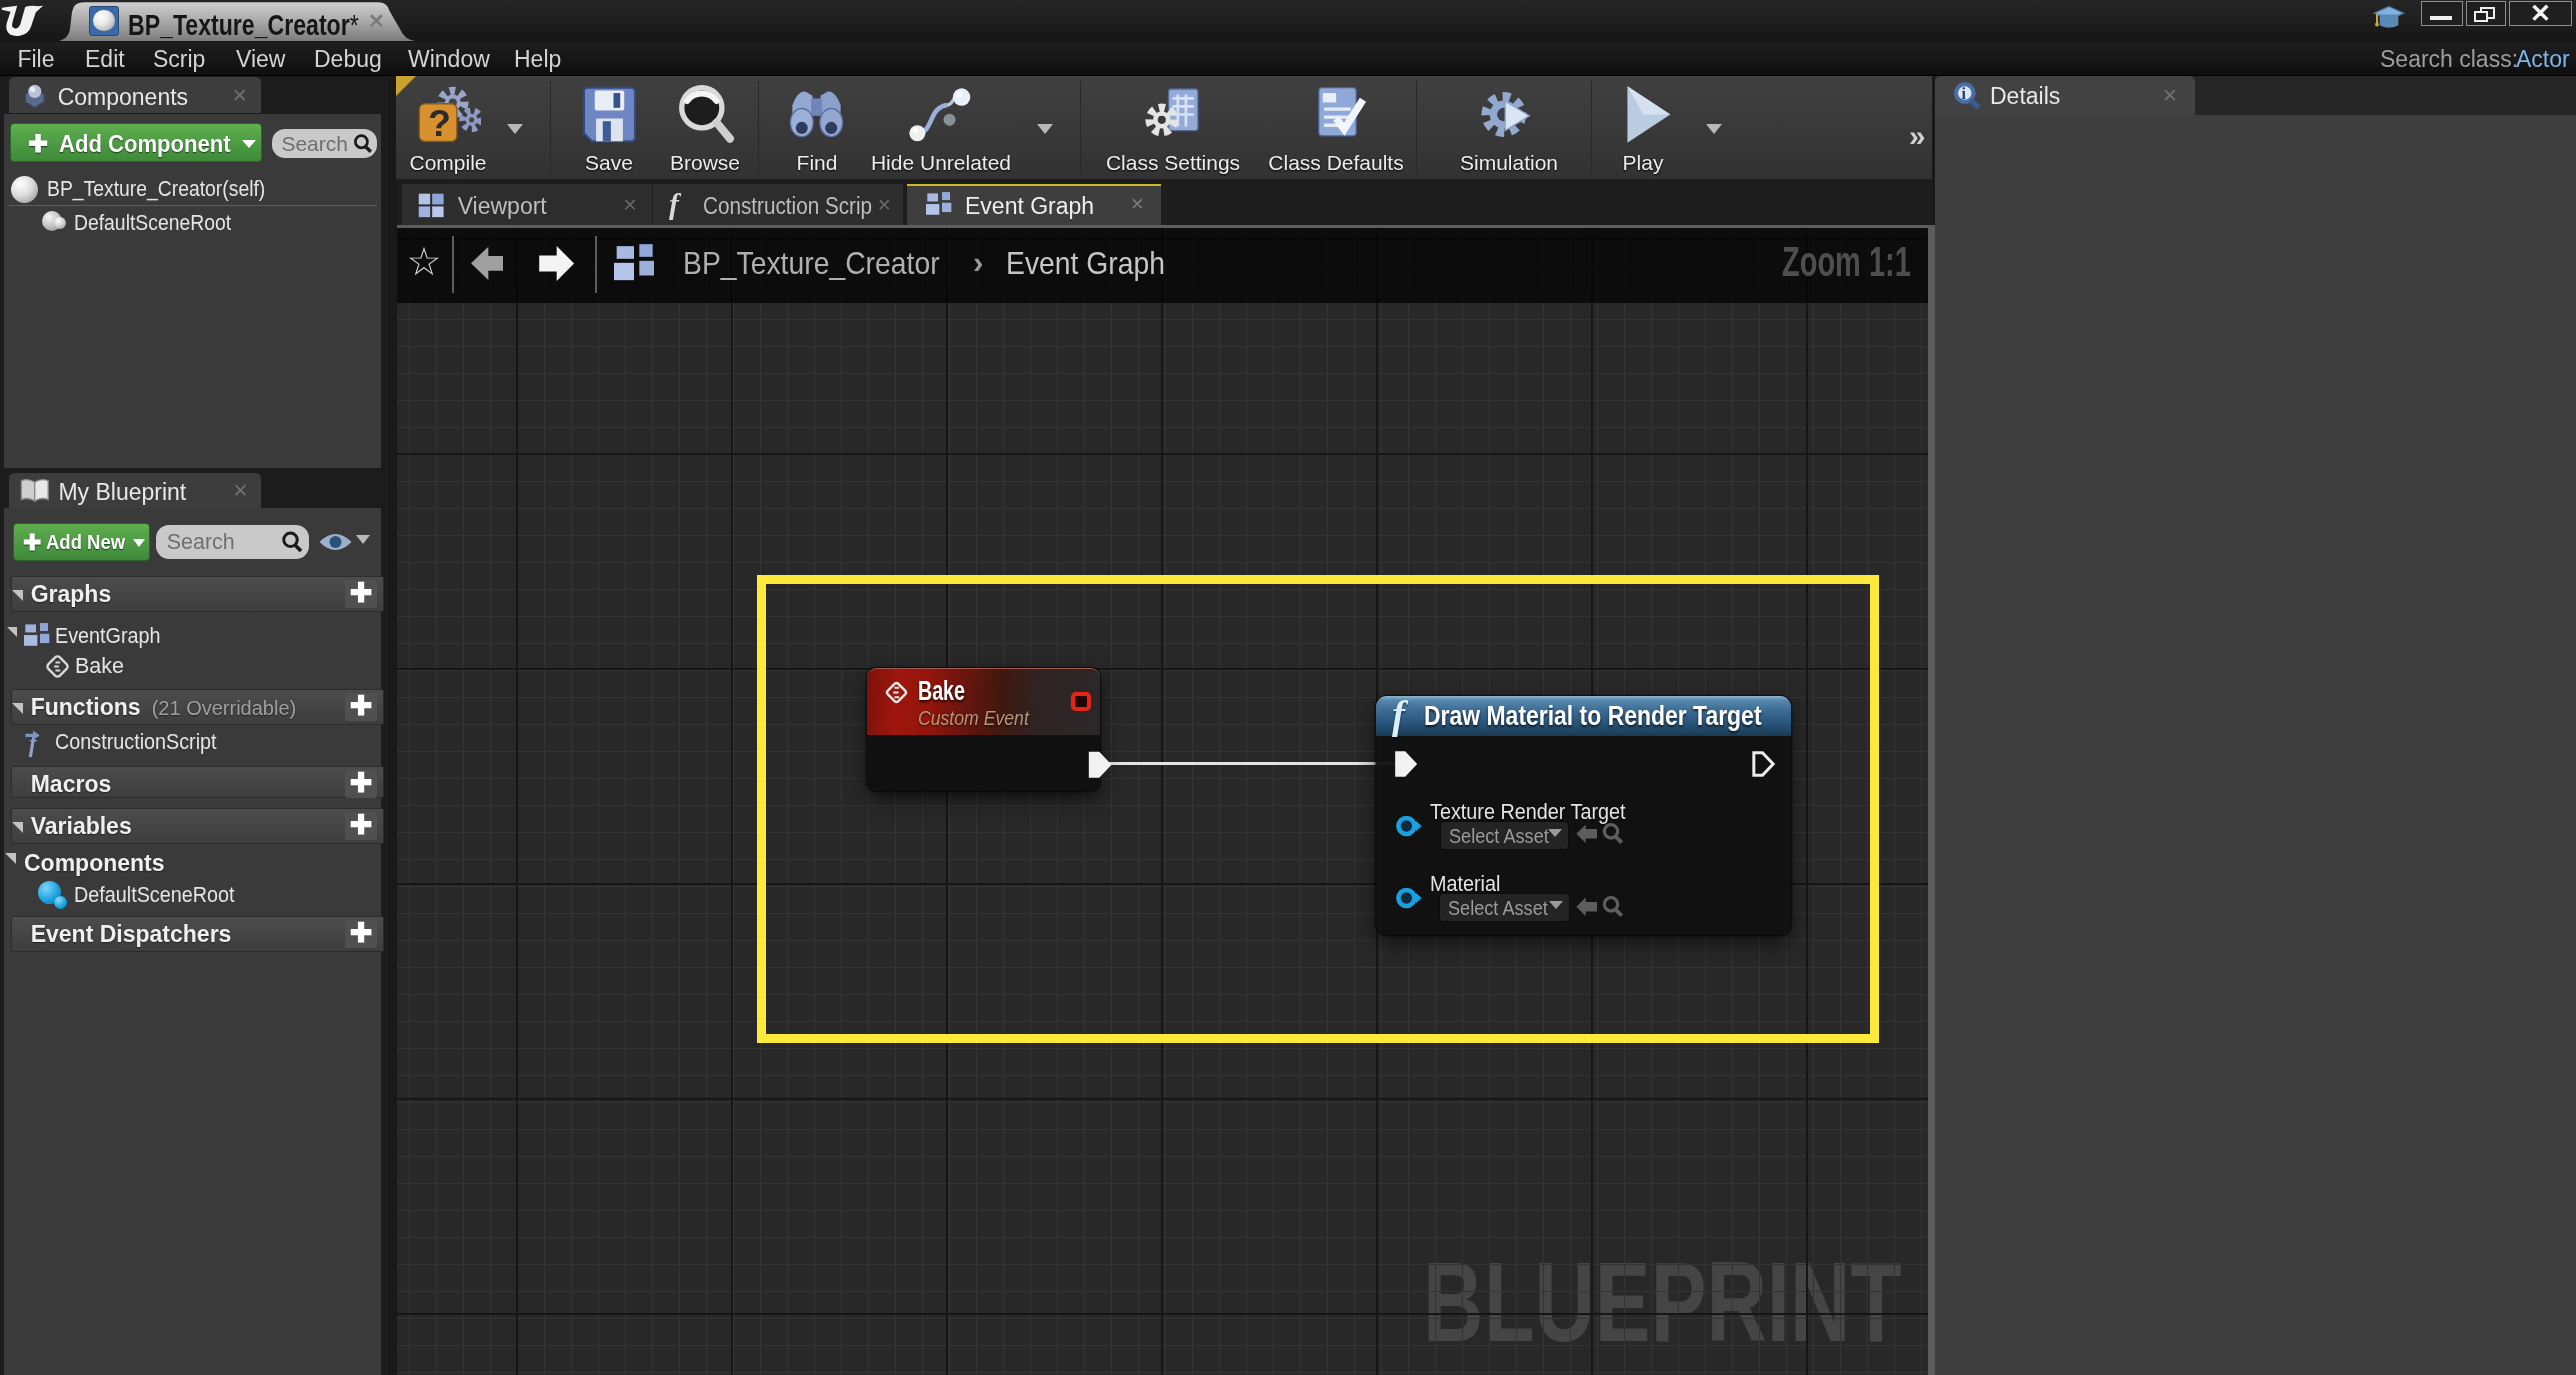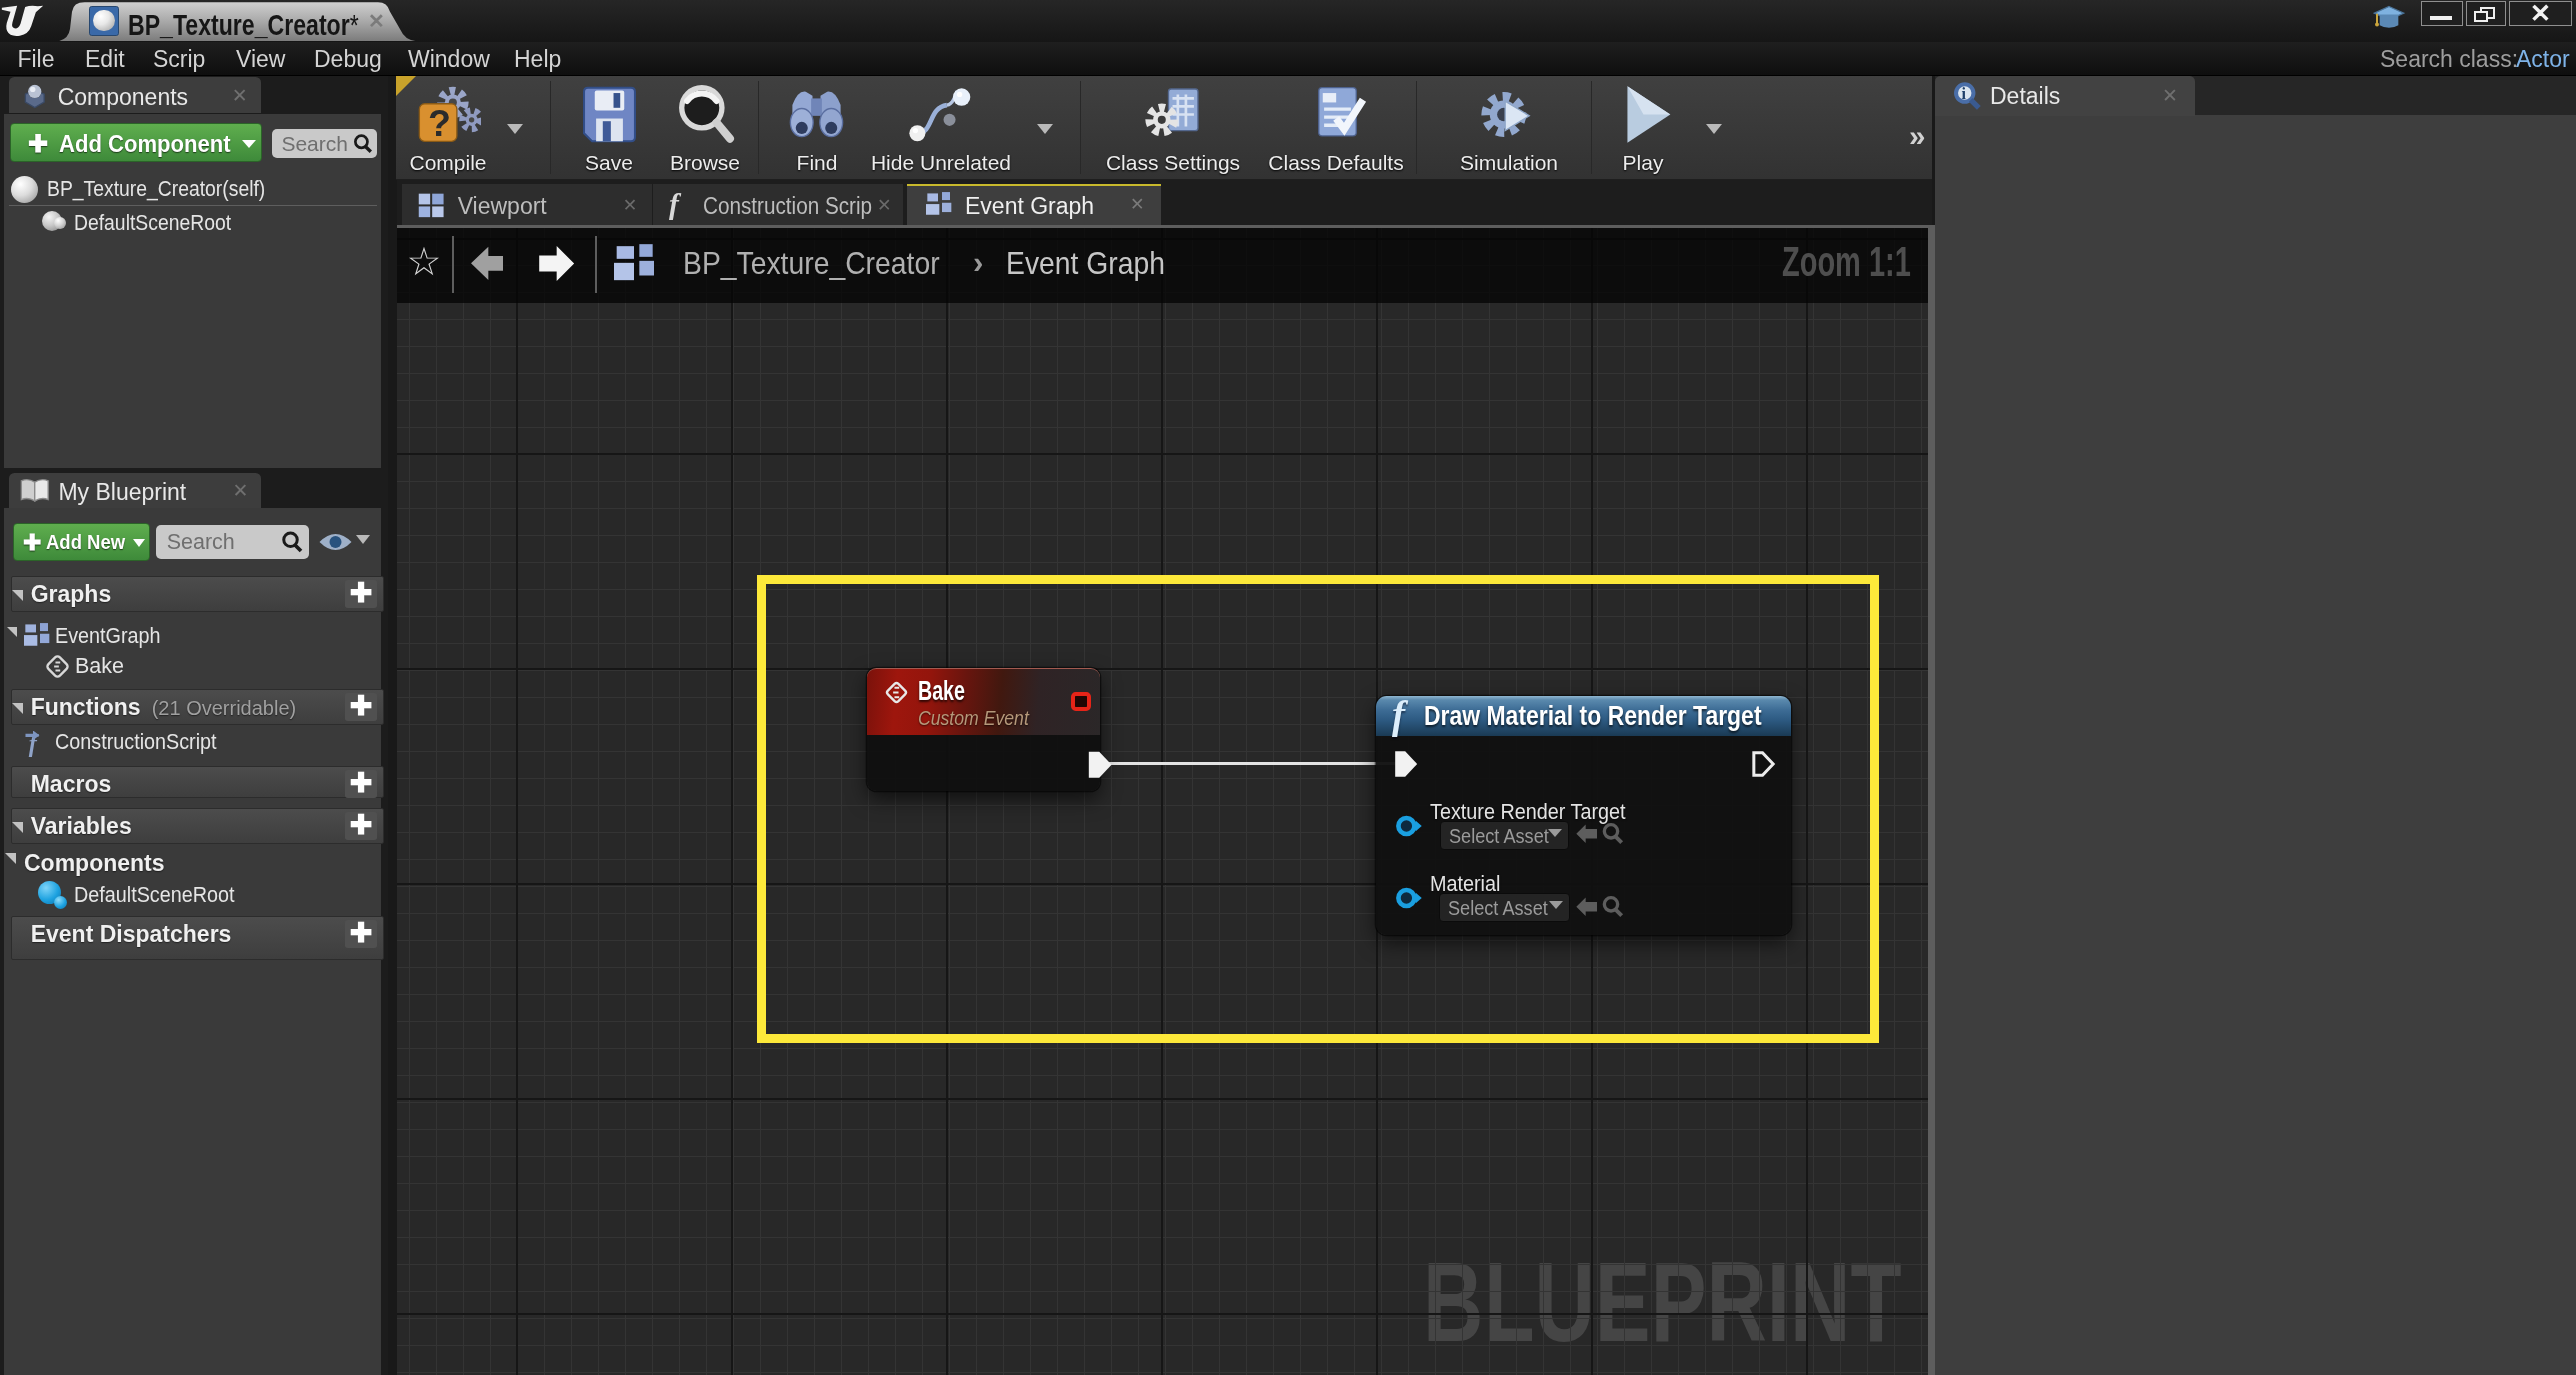--- a/index.html
+++ b/index.html
@@ -9,21 +9,21 @@
 
 #titlebar{left:0;top:0;width:2576px;height:42px;background:linear-gradient(#262626,#161616)}
 #menubar{left:0;top:42px;width:2576px;height:34px;background:linear-gradient(#1f1f1f,#0e0e0e);border-bottom:0.7px solid #000}
 .mitem{position:absolute;top:0;height:34px;line-height:34px;color:#d4d4d4;font-size:23px;white-space:nowrap}
 .winbtn{position:absolute;top:1.3px;height:25px;border:1.3px solid #8f8f8f;background:#1f1f1f}
 
 #leftcol{left:0;top:76px;width:388px;height:1300px;background:#1c1c1c}
 .ptab{position:absolute;background:#3d3d3d;border-radius:5.4px 5.4px 0 0;color:#e8e8e8;font-size:23px}
 .pbody{position:absolute;background:#3a3a3a}
 .gbtn{position:absolute;background:linear-gradient(#5fae4e,#3e8a3a);border:0.7px solid #2b6428;border-radius:4px;color:#fff;font-weight:bold;text-shadow:0 1.3px 1.3px rgba(0,0,0,.6)}
-.sbox{position:absolute;background:#c9c9c9;border-radius:5px;color:#6f6f6f}
+.sbox{position:absolute;background:#c9c9c9;border-radius:13px;color:#6f6f6f}
 .shead{position:absolute;left:6.7px;width:373px;white-space:nowrap;background:linear-gradient(#4c4c4c,#3e3e3e);border:0.7px solid #2c2c2c;border-radius:2px;color:#f0f0f0;font-weight:bold;font-size:23px;text-shadow:0 1.3px 1.3px rgba(0,0,0,.5)}
 .plus{position:absolute;width:32px;height:28px;background:#505050;border-radius:2.7px;color:#fff;font-weight:bold;font-size:27px;text-align:center;line-height:27px}
 .trow{position:absolute;color:#e5e5e5;font-size:21.5px;white-space:nowrap}
 
 #toolbar{left:396px;top:76px;width:1536px;height:104px;background:linear-gradient(#404040,#323232);border-bottom:1.3px solid #1e1e1e}
 .tlabel{position:absolute;top:75px;color:#ededed;font-size:21px;text-shadow:0 1.3px 2px #000;transform:translateX(-50%)}
 .tsep{position:absolute;top:5.4px;width:1.3px;height:93px;background:#282828}
 .dda{position:absolute;width:0;height:0;border-left:8.7px solid transparent;border-right:8.7px solid transparent;border-top:10.7px solid #b9b9b9}
 
 #tabbar{left:397px;top:180px;width:1535px;height:47px;background:#1d1d1d}
@@ -200,21 +200,21 @@
     <div class="plus" style="left:341px;top:304px">✚</div>
 
     <div class="abs" style="left:1.3px;top:345px;width:0;height:0;border-top:11.4px solid #c2c2c2;border-left:11.4px solid transparent"></div>
     <div class="trow" style="left:20px;top:341px;line-height:28px;font-weight:bold;font-size:23px;color:#f0f0f0;text-shadow:0 1.3px 1.3px rgba(0,0,0,.5)">Components</div>
     <div class="abs" style="left:34px;top:373px;width:28px;height:28px">
       <div style="position:absolute;left:0;top:0;width:23px;height:23px;border-radius:50%;background:radial-gradient(circle at 35% 30%,#7fd4f8,#1da2e0 55%,#0d6fa8)"></div>
       <div style="position:absolute;left:16px;top:14.8px;width:13.4px;height:13.4px;border-radius:50%;background:radial-gradient(circle at 35% 30%,#8fdcfa,#1da2e0 55%,#0d6fa8)"></div>
     </div>
     <div class="trow" style="left:70px;top:374px;line-height:27px"><span class="sx" style="transform:scaleX(.92)">DefaultSceneRoot</span></div>
 
-    <div class="shead" style="top:408px;height:44px;line-height:35px"><span style="margin-left:19px">Event Dispatchers</span></div>
+    <div class="shead" style="top:408px;height:36px;line-height:35px"><span style="margin-left:19px">Event Dispatchers</span></div>
     <div class="plus" style="left:341px;top:412px">✚</div>
   </div>
 </div>
 
 <div class="abs" id="toolbar">
   <div class="abs" style="left:0;top:0;width:0;height:0;border-top:20px solid #c9a32b;border-right:20px solid transparent"></div>
 
   <svg class="abs" style="left:18px;top:5.4px" width="67" height="67" viewBox="0 0 100 100">
     <circle cx="58" cy="32" r="17" fill="none" stroke="#9aa5c8" stroke-width="13" stroke-dasharray="8 7"></circle>
       <circle cx="58" cy="32" r="12" fill="#9aa5c8"></circle>

